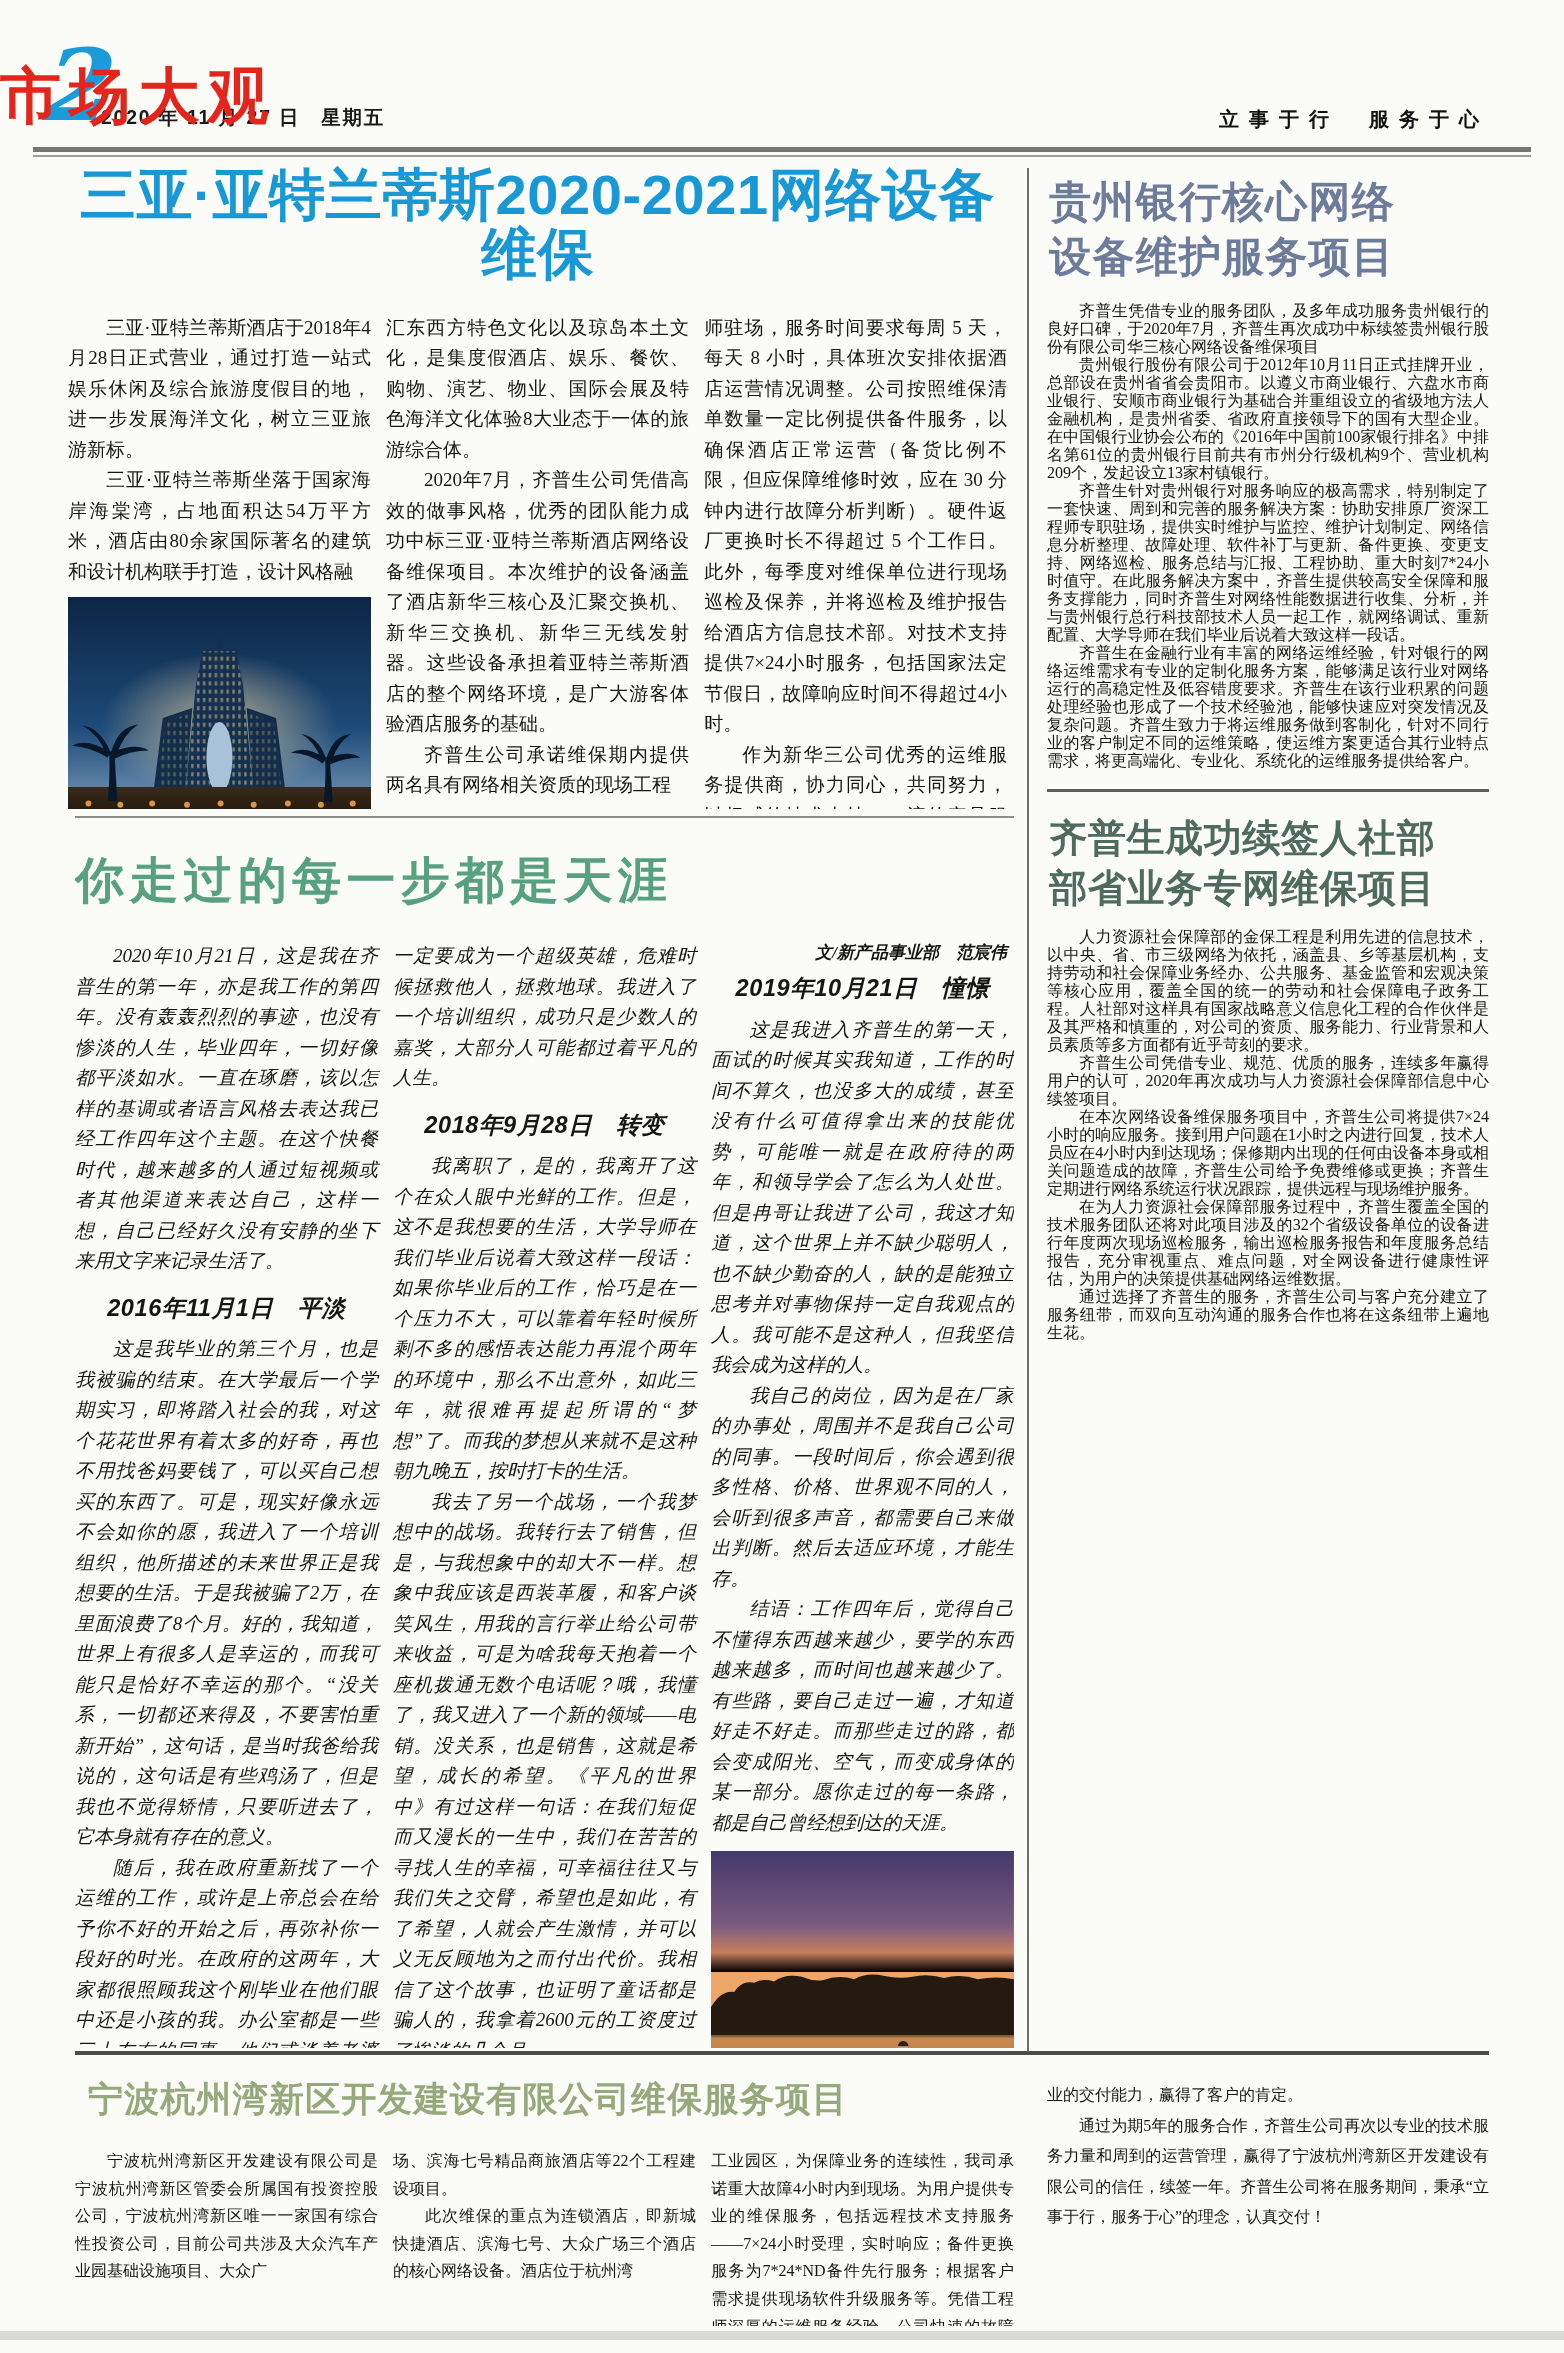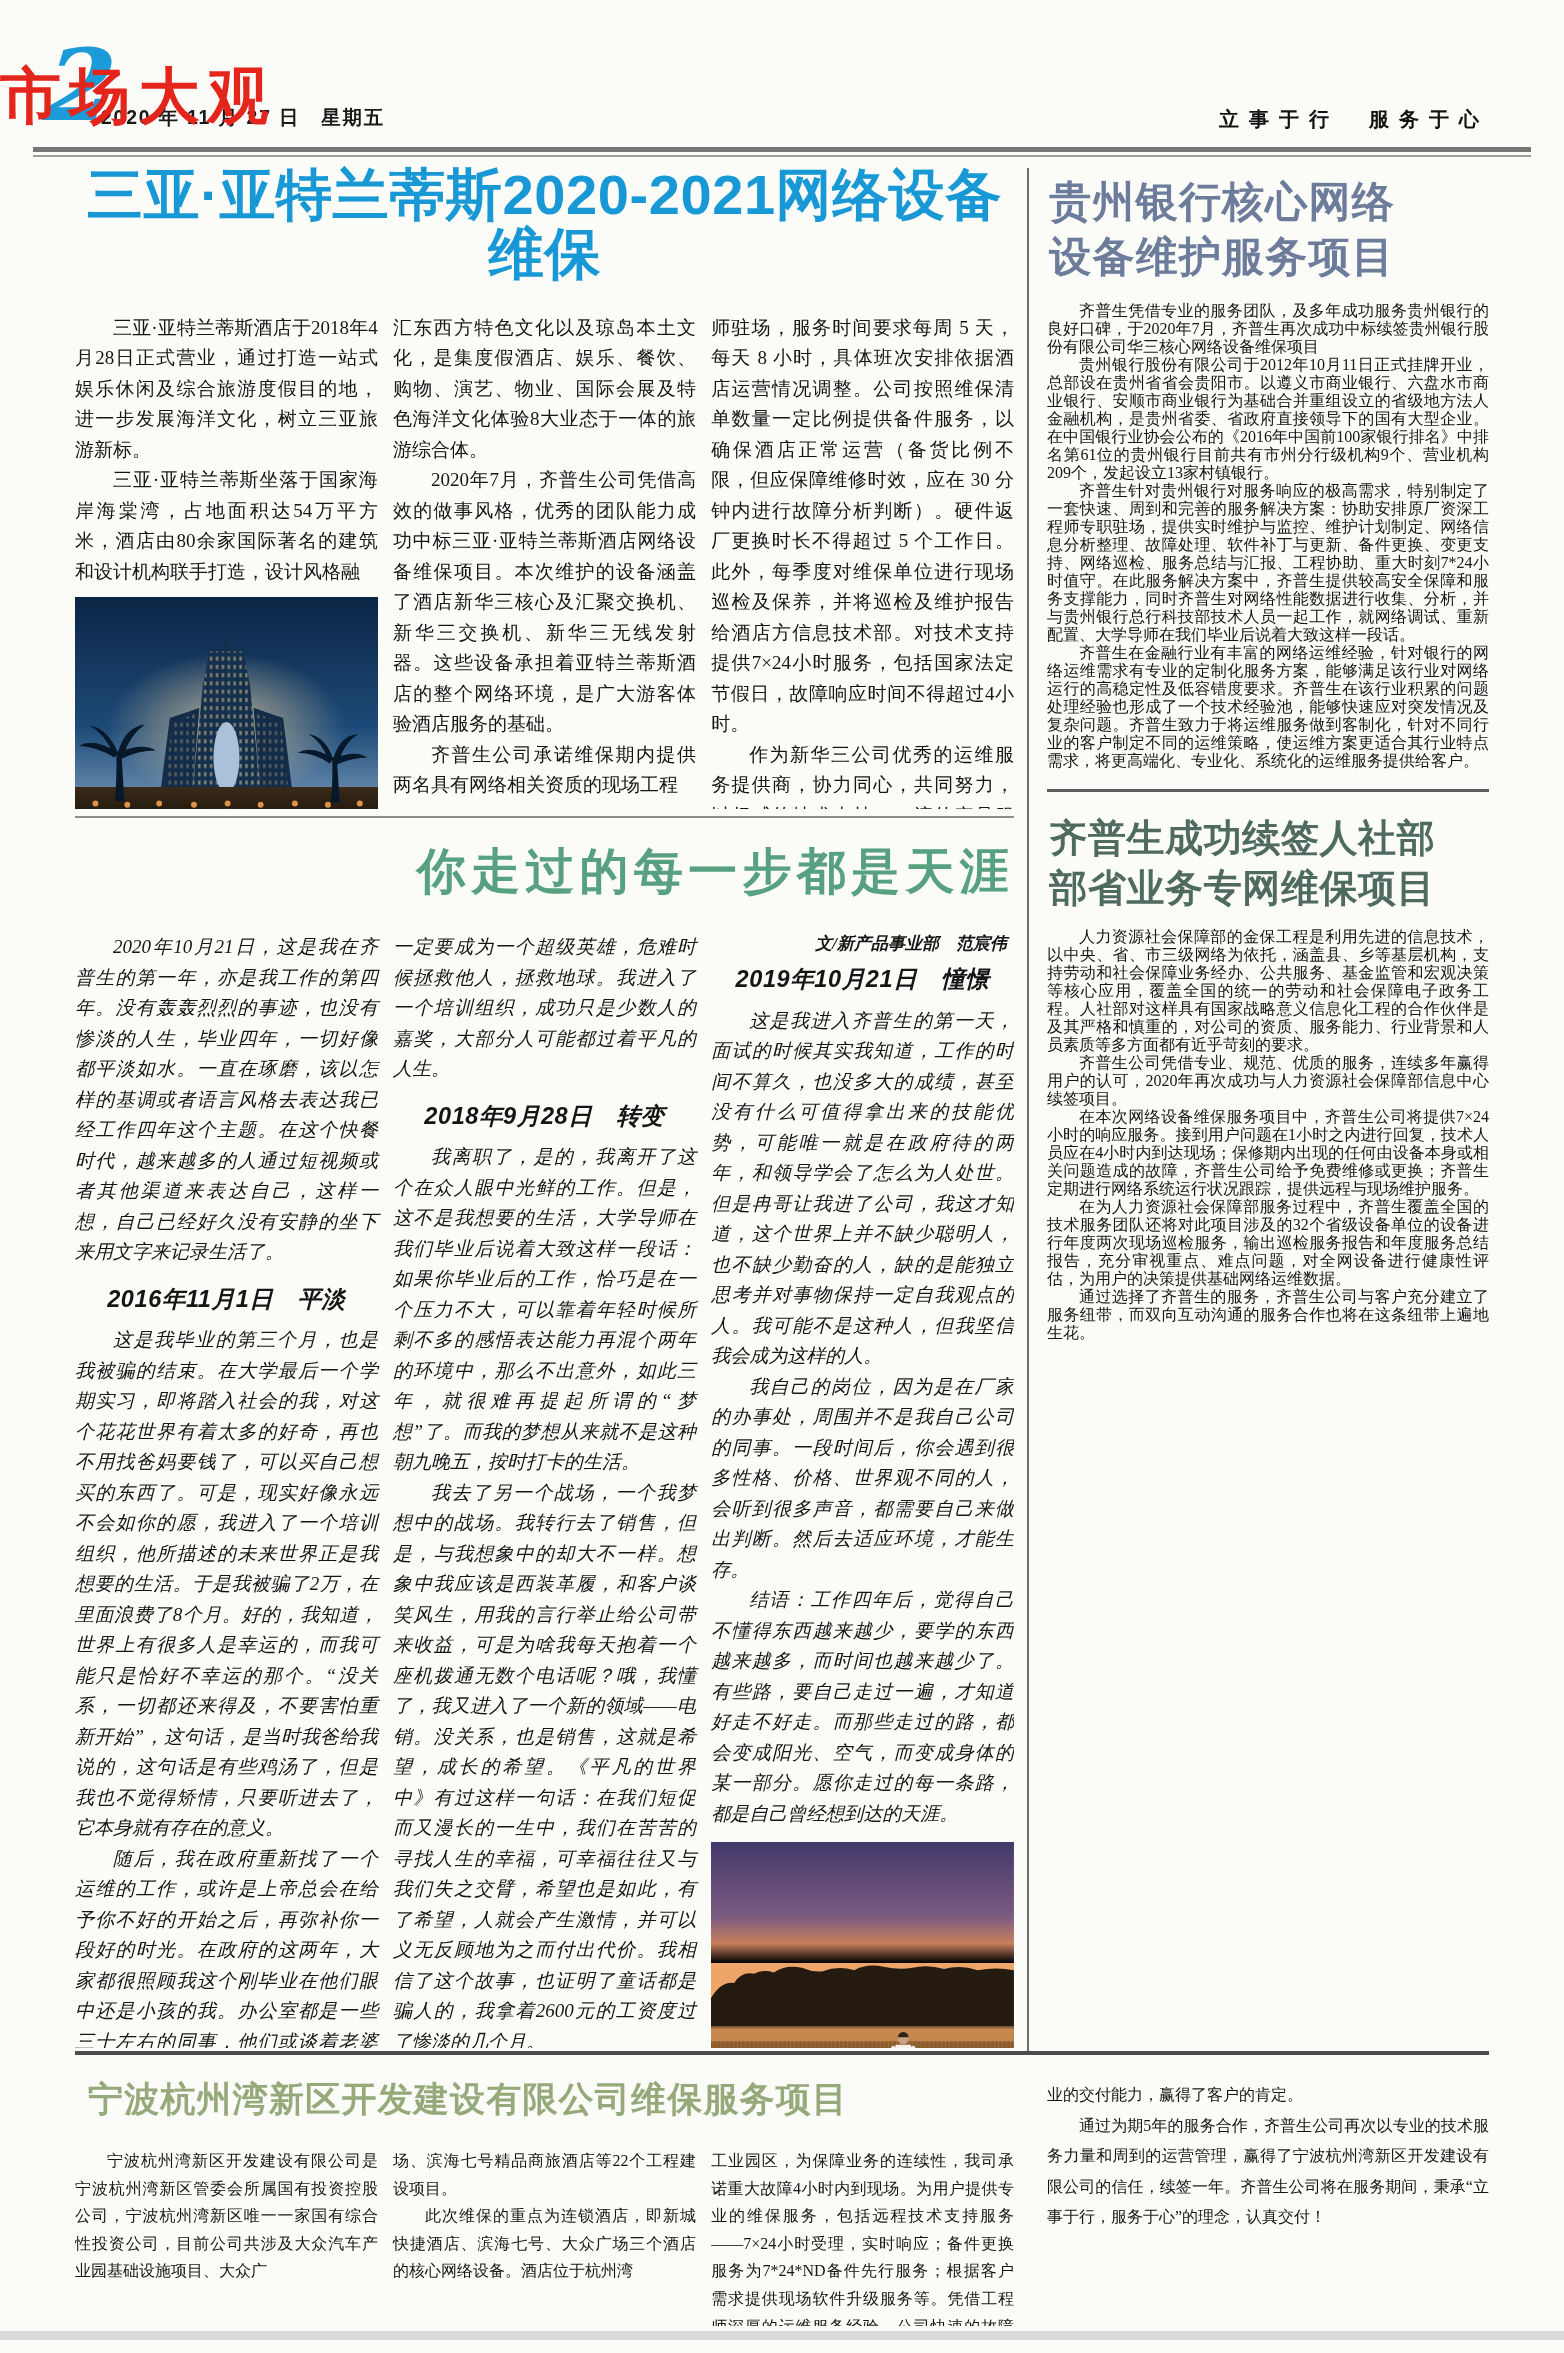--- a/index.html
+++ b/index.html
@@ -18,39 +18,39 @@
   .slogan{right:75px;top:106px;font-family:"Liberation Sans",sans-serif;font-weight:700;
           font-size:20px;letter-spacing:10px;color:#111;}
   .hrule{left:33px;right:33px;top:147px;}
   .hrule .r1{height:5.3px;background:#767676;}
   .hrule .r2{height:1.8px;background:#9d9d9d;margin-top:2.9px;}
   
   .cols{display:flex;gap:15.2px;}
   .col{flex:1 1 0;min-width:0;}
   .b30 p{font-size:19px;line-height:30.5px;}
   
-  .artA{left:75px;top:165px;width:939px;height:644px;overflow:hidden;}
+  .artA{left:68px;top:165px;width:939px;height:644px;overflow:hidden;}
   .a-title{font-family:"Liberation Sans",sans-serif;font-weight:900;font-size:56px;
            text-align:center;letter-spacing:0.6px;line-height:1.06;margin:0;}
   .artA .cols{margin-top:29px;}
   .photo1{margin-top:9.4px;height:236px;overflow:hidden;}
   .photo1 svg{display:block;width:100%;height:100%;}
   
   .vdivider{left:1027px;top:168px;width:1.8px;height:1883px;background:#6f6f6f;}
   .rcol{left:1047px;top:175px;width:442px;height:1875px;overflow:hidden;}
   .rcol p{font-size:16px;line-height:18px;}
   .b-title{font-family:"Liberation Sans",sans-serif;font-weight:900;font-size:42px;line-height:1.3;
            letter-spacing:1.2px;margin:0 0 17.6px 2.3px;}
   .rule-bc{height:2.9px;background:#5e5e5e;margin:19px 0 21px;}
   .c-title{font-family:"Liberation Sans",sans-serif;font-weight:900;font-size:38px;line-height:1.32;
            letter-spacing:0.6px;margin:0 0 15.2px 2.3px;}
   
   .essay{left:75px;top:816px;width:939px;height:1230px;overflow:hidden;border-top:2.3px solid #8d8d8d;}
-  .e-title{font-family:"Liberation Sans",sans-serif;font-weight:900;font-size:49px;text-align:right;
-           letter-spacing:5.3px;margin:21px 0 0;}
+  .e-title{font-family:"Liberation Sans",sans-serif;font-weight:900;font-size:49px;text-align:left;
+           letter-spacing:5.3px;margin:30px 0 0;}
   .essay .cols{margin-top:27px;font-style:italic;}
   .byline{text-align:right;font-size:17px;font-weight:600;padding-right:7px;margin-bottom:8.2px;}
   .date-h{font-family:"Liberation Sans",sans-serif;font-weight:800;font-size:23.5px;text-align:center;
           margin:15.2px 0 10.6px;letter-spacing:0.6px;}
   .photo2{margin-top:13px;height:303px;overflow:hidden;}
   .photo2 svg{display:block;width:100%;height:100%;}
   
   .brule{left:75px;top:2051px;width:1414px;height:4.1px;background:#4c4c4c;}
   .d-title{left:88px;top:2076px;width:915px;font-family:"Liberation Sans",sans-serif;font-weight:900;
            font-size:35px;letter-spacing:1.2px;white-space:nowrap;margin:0;}

